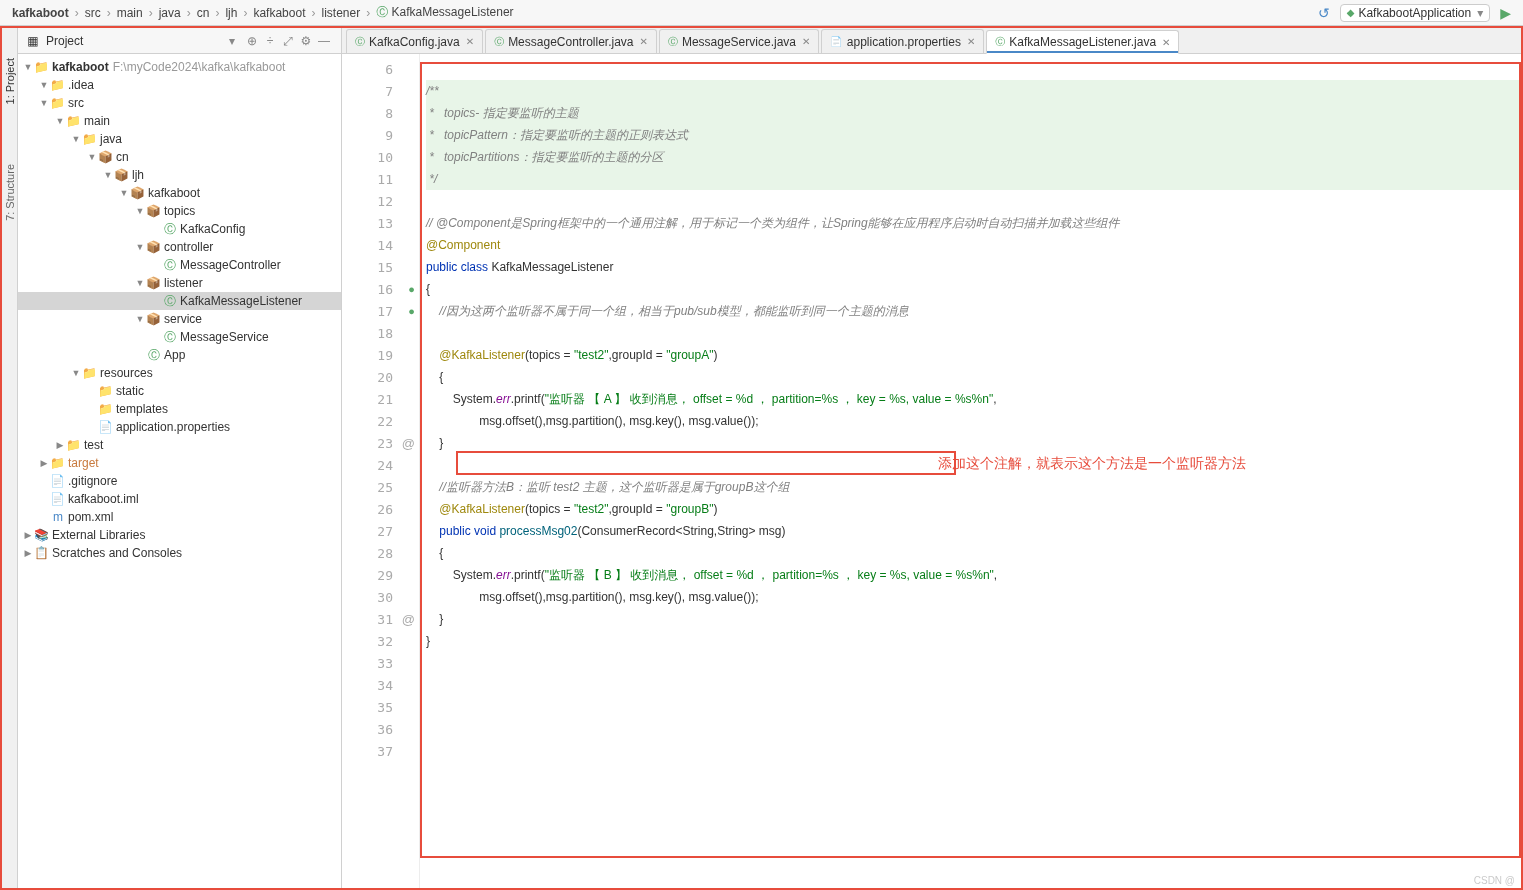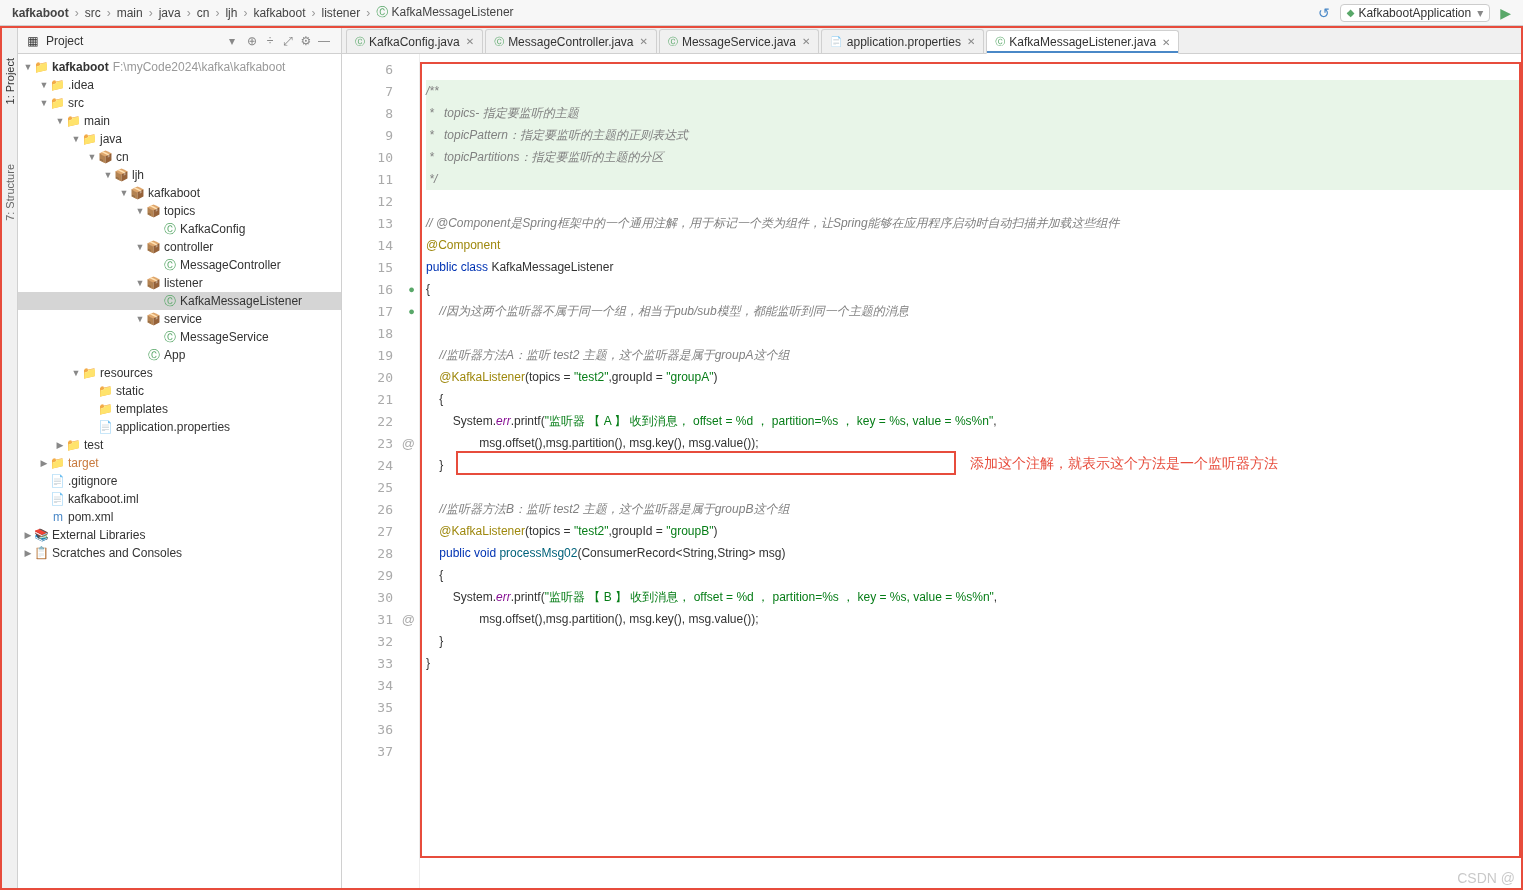--- a/index.html
+++ b/index.html
@@ -54,22 +54,22 @@
 .ann { color:#9e880d; }
 .kw { color:#0033b3; }
 .cls { color:#333; }
 .mth { color:#00627a; }
 .str { color:#067d17; }
 .err { color:#871094; font-style:italic; }
 .doclink { color:#808080; font-style:italic; text-decoration:underline; background:#dde8dd; }
 .redbox { position:absolute; border:2px solid #e74c3c; pointer-events:none; }
 .redbox.main-code { top:8px; left:0; right:0; bottom:30px; }
 .redbox.anno { top:397px; left:36px; width:500px; height:24px; }
-.red-note { position:absolute; top:398px; left:550px; color:#e74c3c; font-size:14px; font-family:sans-serif; }
-.watermark { position:absolute; bottom:4px; right:8px; color:rgba(120,120,120,0.4); font-size:14px; }
+.red-note { position:absolute; top:398px; left:518px; color:#e74c3c; font-size:14px; font-family:sans-serif; }
+.watermark { position:absolute; bottom:4px; right:8px; color:rgba(120,120,120,0.4); font-size:10px; }
 </style>
 </head>
 <body>
 
 <div class="breadcrumb">
   <span class="crumb bold">kafkaboot</span>
   <span class="sep">›</span>
   <span class="crumb">src</span>
     <span class="sep">›</span>
   <span class="crumb">main</span>
@@ -330,21 +330,20 @@
         <div class="cl"><span class="doc cm"> *   topicPattern：指定要监听的主题的正则表达式</span></div>
         <div class="cl"><span class="doc cm"> *   topicPartitions：指定要监听的主题的分区</span></div>
         <div class="cl"><span class="doc cm"> */</span></div>
         <div class="cl"></div>
         <div class="cl"><span class="cm">// @Component是Spring框架中的一个通用注解，用于标记一个类为组件，让Spring能够在应用程序启动时自动扫描并加载这些组件</span></div>
         <div class="cl"><span class="ann">@Component</span></div>
         <div class="cl"><span class="kw">public</span><span class="kw"> class </span><span class="cls">KafkaMessageListener</span></div>
         <div class="cl">{</div>
         <div class="cl"><span class="cm">    //因为这两个监听器不属于同一个组，相当于pub/sub模型，都能监听到同一个主题的消息</span></div>
         <div class="cl"></div>
-        <div class="cl"><span class="cm">    //监听器方法A：监听 test2 主题，这个监听器是属于groupA这个组</span></div>
         <div class="cl"><span class="ann">    @KafkaListener</span><span>(topics = </span><span class="str">"test2"</span><span>,groupId = </span><span class="str">"groupA"</span><span>)</span></div>
         <div class="cl">    {</div>
         <div class="cl"><span>        System.</span><span class="err">err</span><span>.printf(</span><span class="str">"监听器 【 A 】 收到消息， offset = %d ， partition=%s ， key = %s, value = %s%n"</span><span>,</span></div>
         <div class="cl">                msg.offset(),msg.partition(), msg.key(), msg.value());</div>
         <div class="cl">    }</div>
         <div class="cl"></div>
         <div class="cl"><span class="cm">    //监听器方法B：监听 test2 主题，这个监听器是属于groupB这个组</span></div>
         <div class="cl"><span class="ann">    @KafkaListener</span><span>(topics = </span><span class="str">"test2"</span><span>,groupId = </span><span class="str">"groupB"</span><span>)</span></div>
         <div class="cl"><span class="kw">    public</span><span class="kw"> void </span><span class="mth">processMsg02</span><span>(ConsumerRecord&lt;String,String&gt; msg)</span></div>
         <div class="cl">    {</div>

